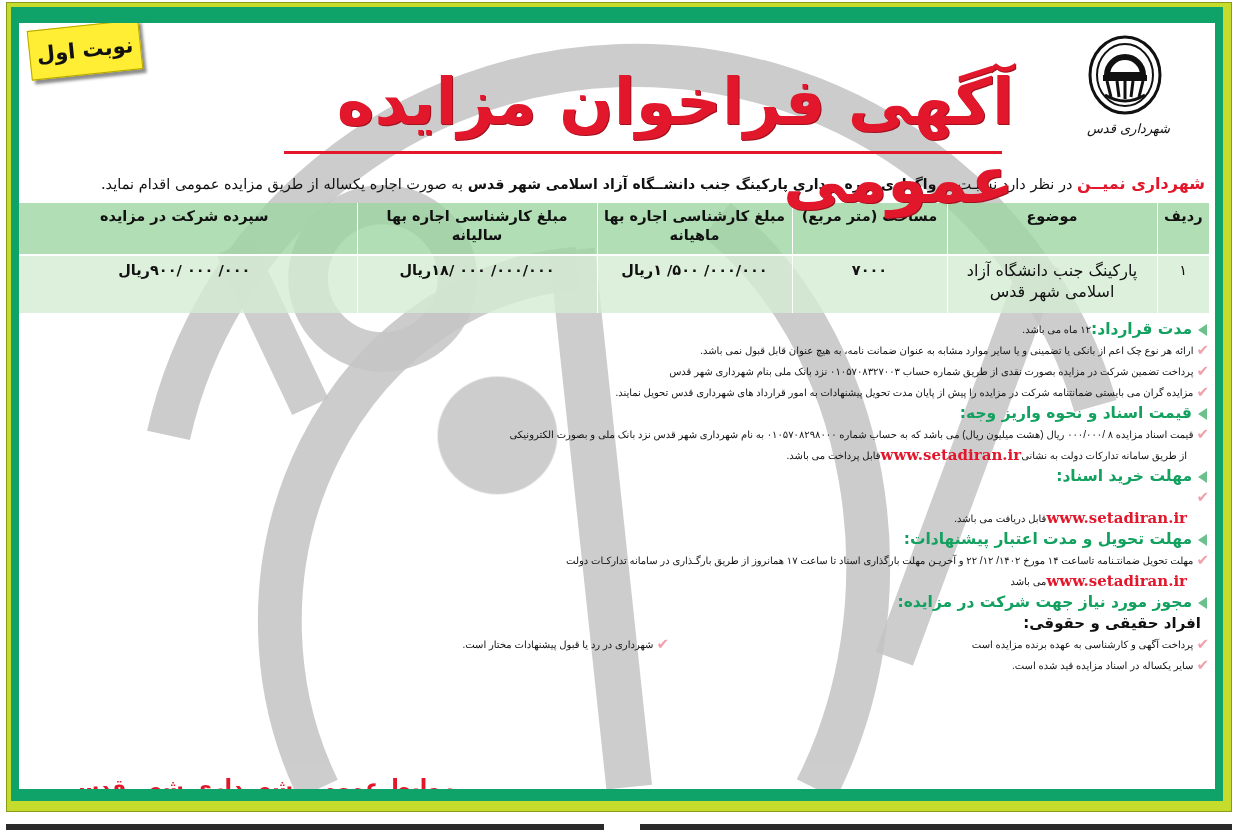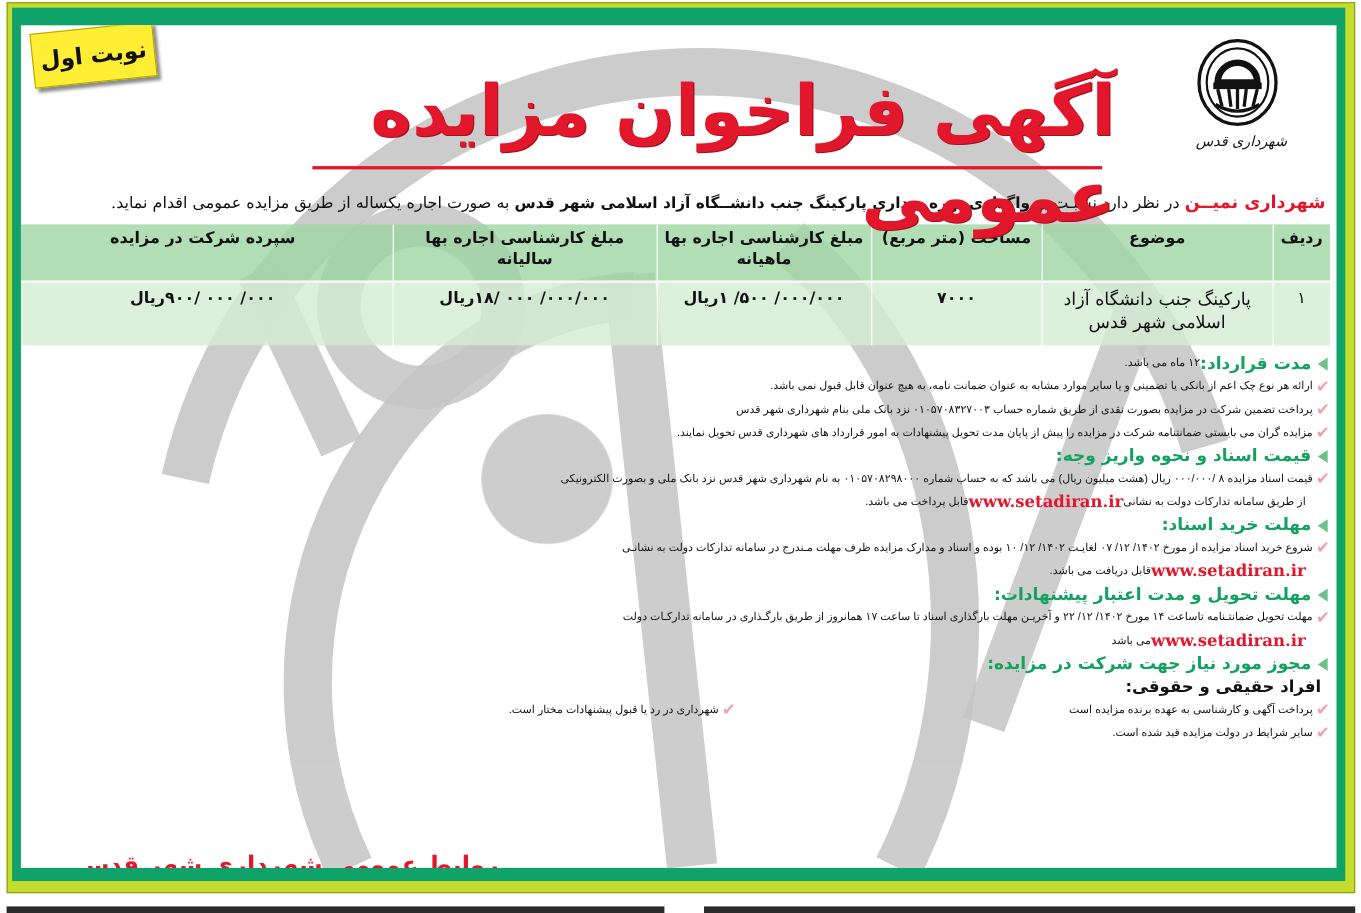--- a/index.html
+++ b/index.html
@@ -196,21 +196,20 @@
             <span class="url">www.setadiran.ir</span>
             <span class="plain">  قابل پرداخت می باشد.</span>
           </div>
 
           <div class="row">
             <span class="arrow"></span>
             <span class="sec-title">مهلت خرید اسناد:</span>
           </div>
           <div class="row">
             <span class="check">✔</span>
-            <span class="plain">شروع خرید اسناد مزایده  از مورخ  ۱۴۰۲/ ۱۲/ ۰۷ لغایـت ۱۴۰۲/ ۱۲/ ۱۰ بوده و اسناد و مدارک مزایده  ظرف مهلت مـندرج در سامانه تدارکات دولت به نشانـی</span>
           </div>
           <div class="row indent">
             <span class="url">www.setadiran.ir</span>
             <span class="plain"> قابل دریافت می باشد.</span>
           </div>
 
           <div class="row">
             <span class="arrow"></span>
             <span class="sec-title">مهلت تحویل و مدت اعتبار پیشنهادات:</span>
           </div>
@@ -231,21 +230,21 @@
             <span class="subhead">افراد حقیقی و حقوقی:</span>
           </div>
           <div class="two-col">
             <div class="col-r">
               <div class="row">
                 <span class="check">✔</span>
                 <span class="plain">پرداخت آگهی و کارشناسی  به عهده برنده مزایده است</span>
               </div>
               <div class="row">
                 <span class="check">✔</span>
-                <span class="plain">سایر شرایط در دولت مزایده قید شده است.</span>
+                <span class="plain">سایر یکساله در اسناد مزایده قید شده است.</span>
               </div>
             </div>
             <div class="col-l">
               <div class="row">
                 <span class="check">✔</span>
                 <span class="plain">شهرداری در رد یا قبول پیشنهادات مختار است.</span>
               </div>
             </div>
           </div>
         </div>

